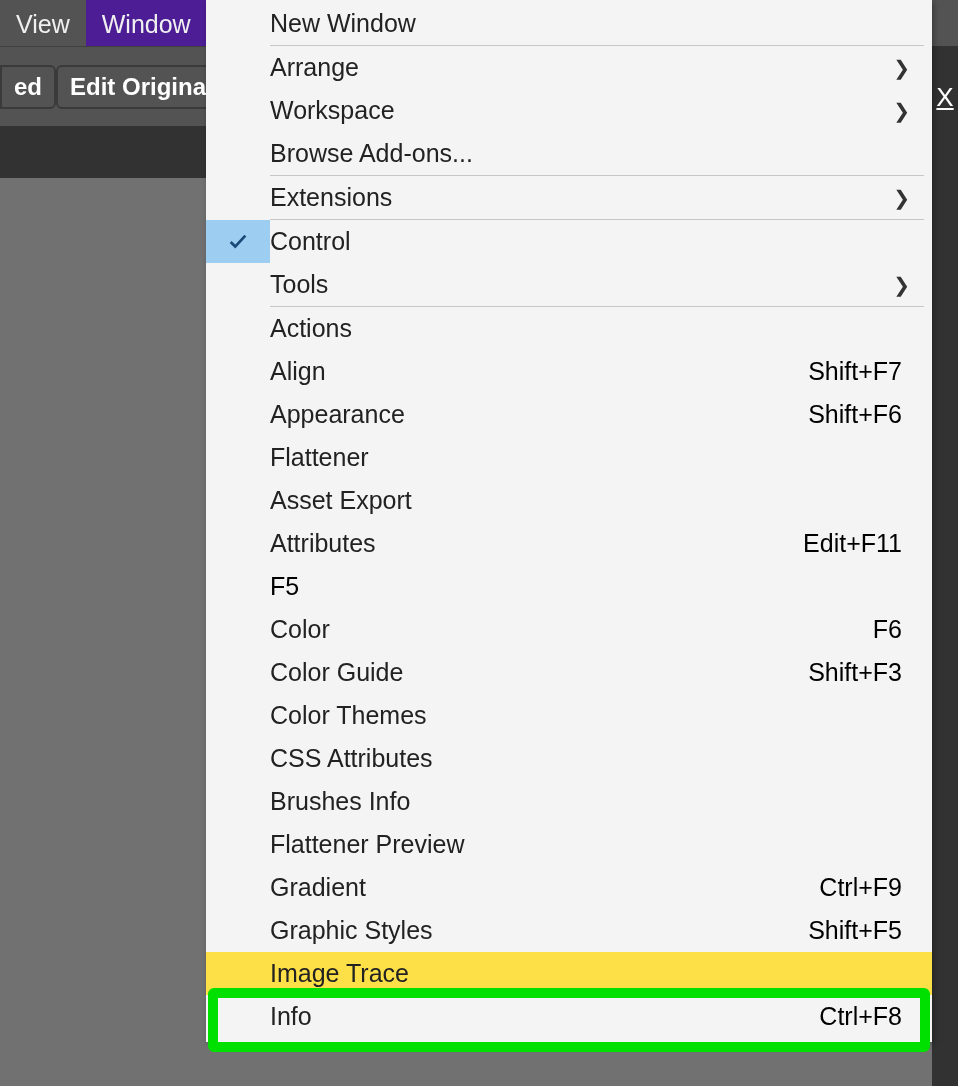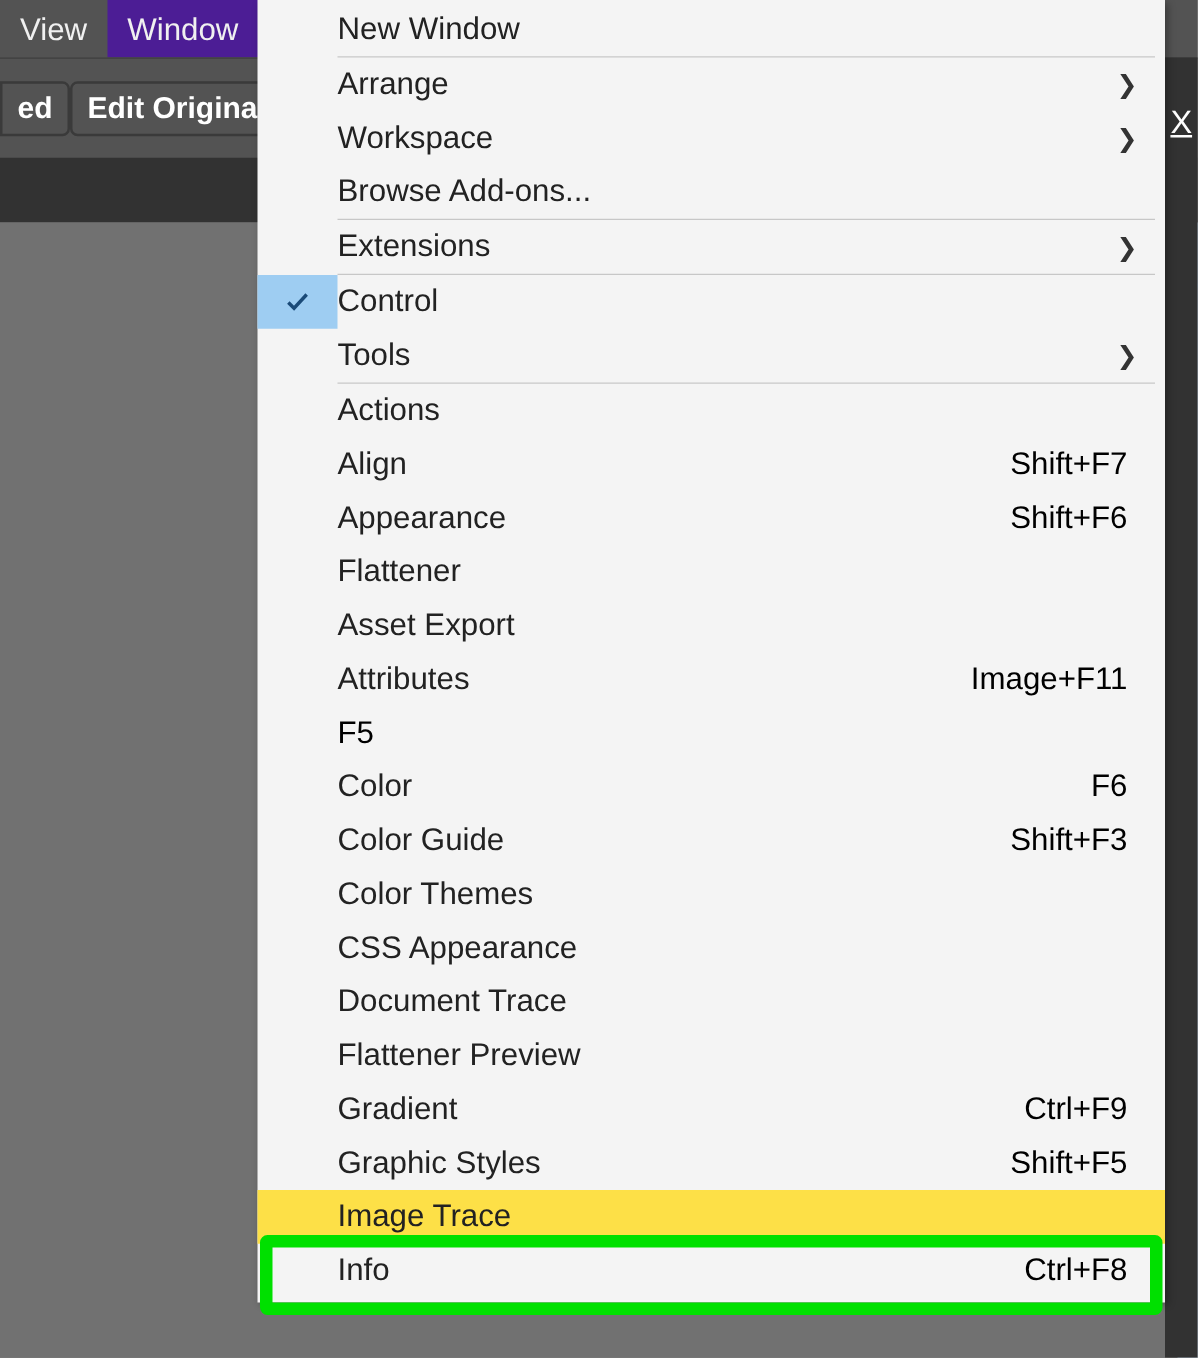--- a/index.html
+++ b/index.html
@@ -219,21 +219,21 @@
     <span class="chk"></span>
       <span class="lbl">Flattener</span>
   </div>
   <div class="mi">
     <span class="chk"></span>
       <span class="lbl">Asset Export</span>
   </div>
   <div class="mi">
     <span class="chk"></span>
       <span class="lbl">Attributes</span>
-      <span class="sc">Image+F11</span>
+      <span class="sc">Edit+F11</span>
   </div>
   <div class="mi">
     <span class="chk"></span>
       <span class="sc">F5</span>
   </div>
   <div class="mi">
     <span class="chk"></span>
       <span class="lbl">Color</span>
       <span class="sc">F6</span>
   </div>
@@ -241,25 +241,25 @@
     <span class="chk"></span>
       <span class="lbl">Color Guide</span>
       <span class="sc">Shift+F3</span>
   </div>
   <div class="mi">
     <span class="chk"></span>
       <span class="lbl">Color Themes</span>
   </div>
   <div class="mi">
     <span class="chk"></span>
-      <span class="lbl">CSS Appearance</span>
-  </div>
-  <div class="mi">
-    <span class="chk"></span>
-      <span class="lbl">Document Trace</span>
+      <span class="lbl">CSS Attributes</span>
+  </div>
+  <div class="mi">
+    <span class="chk"></span>
+      <span class="lbl">Brushes Info</span>
   </div>
   <div class="mi">
     <span class="chk"></span>
       <span class="lbl">Flattener Preview</span>
   </div>
   <div class="mi">
     <span class="chk"></span>
       <span class="lbl">Gradient</span>
       <span class="sc">Ctrl+F9</span>
   </div>

